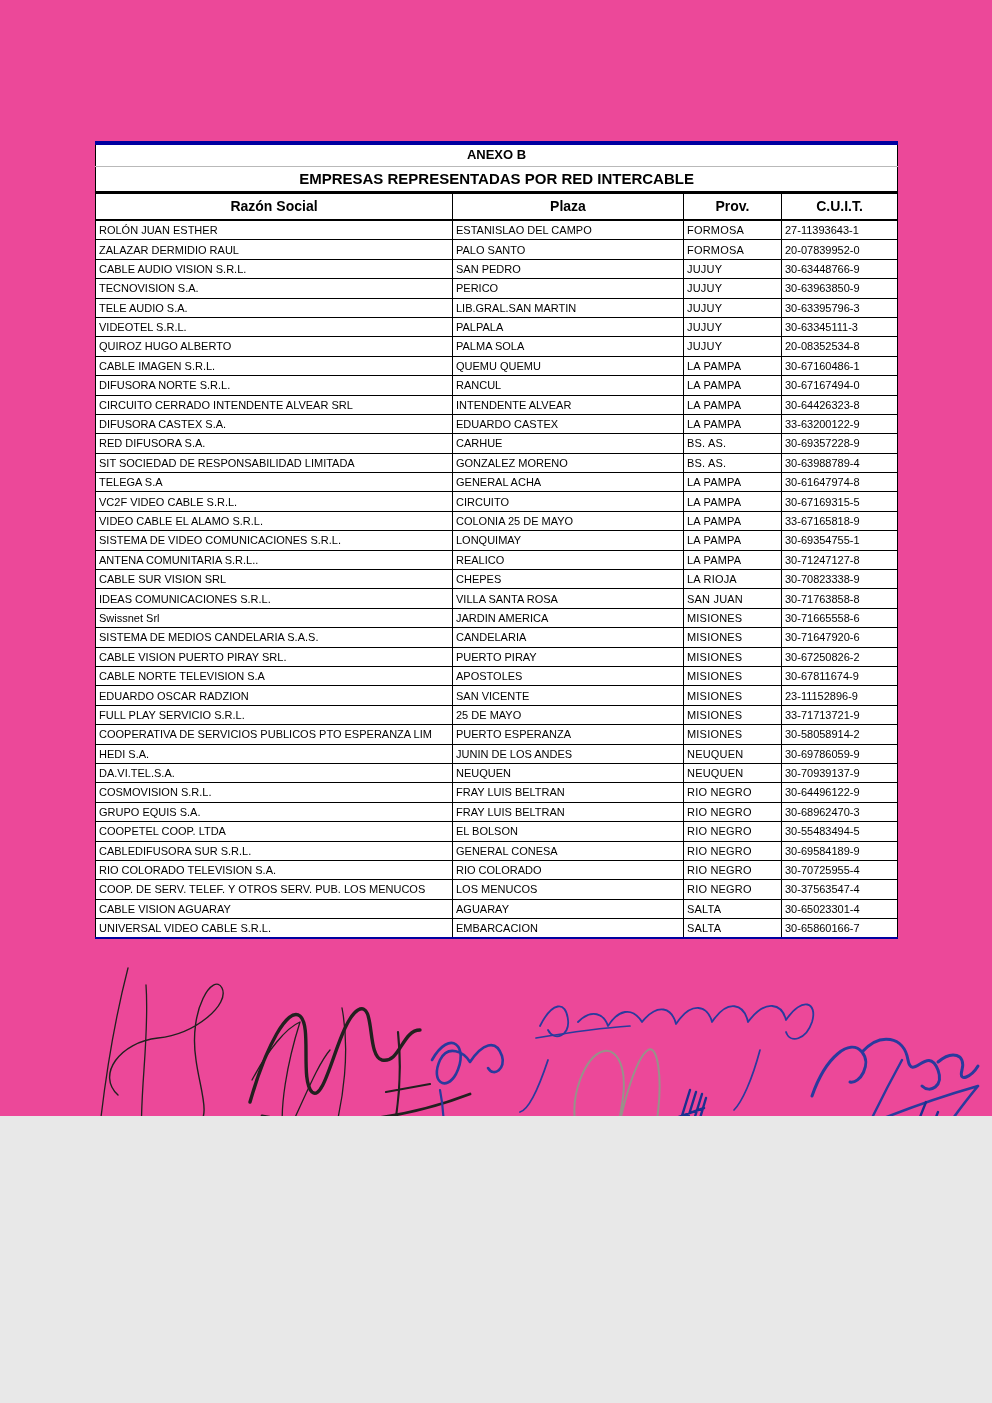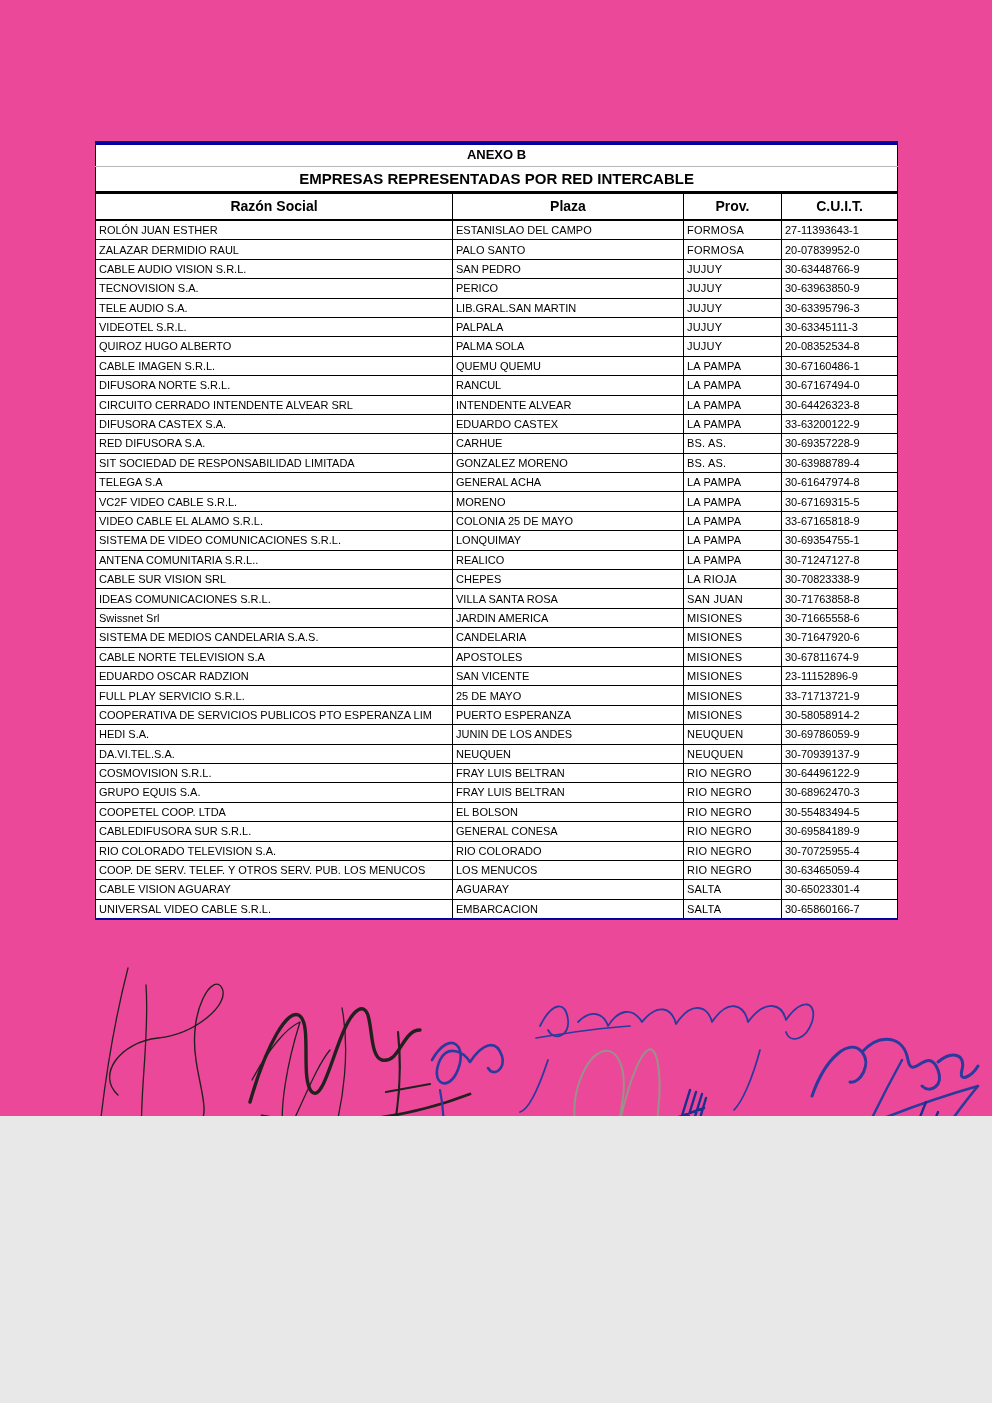--- a/index.html
+++ b/index.html
@@ -170,21 +170,21 @@
           <td class="c3">30-63988789-4</td>
         </tr>
         <tr>
           <td class="c0">TELEGA S.A</td>
           <td class="c1">GENERAL ACHA</td>
           <td class="c2">LA PAMPA</td>
           <td class="c3">30-61647974-8</td>
         </tr>
         <tr>
           <td class="c0">VC2F VIDEO CABLE S.R.L.</td>
-          <td class="c1">MORENO</td>
+          <td class="c1">CIRCUITO</td>
           <td class="c2">LA PAMPA</td>
           <td class="c3">30-67169315-5</td>
         </tr>
         <tr>
           <td class="c0">VIDEO CABLE EL ALAMO  S.R.L.</td>
           <td class="c1">COLONIA 25 DE MAYO</td>
           <td class="c2">LA PAMPA</td>
           <td class="c3">33-67165818-9</td>
         </tr>
         <tr>
@@ -217,20 +217,26 @@
           <td class="c2">MISIONES</td>
           <td class="c3">30-71665558-6</td>
         </tr>
         <tr>
           <td class="c0">SISTEMA DE MEDIOS CANDELARIA S.A.S.</td>
           <td class="c1">CANDELARIA</td>
           <td class="c2">MISIONES</td>
           <td class="c3">30-71647920-6</td>
         </tr>
         <tr>
+          <td class="c0">CABLE VISION PUERTO PIRAY SRL.</td>
+          <td class="c1">PUERTO PIRAY</td>
+          <td class="c2">MISIONES</td>
+          <td class="c3">30-67250826-2</td>
+        </tr>
+        <tr>
           <td class="c0">CABLE NORTE TELEVISION S.A</td>
           <td class="c1">APOSTOLES</td>
           <td class="c2">MISIONES</td>
           <td class="c3">30-67811674-9</td>
         </tr>
         <tr>
           <td class="c0">EDUARDO OSCAR RADZION</td>
           <td class="c1">SAN VICENTE</td>
           <td class="c2">MISIONES</td>
           <td class="c3">23-11152896-9</td>
@@ -286,21 +292,21 @@
         <tr>
           <td class="c0">RIO COLORADO TELEVISION S.A.</td>
           <td class="c1">RIO COLORADO</td>
           <td class="c2">RIO NEGRO</td>
           <td class="c3">30-70725955-4</td>
         </tr>
         <tr>
           <td class="c0">COOP. DE SERV. TELEF. Y OTROS SERV. PUB. LOS MENUCOS</td>
           <td class="c1">LOS MENUCOS</td>
           <td class="c2">RIO NEGRO</td>
-          <td class="c3">30-63465059-4</td>
+          <td class="c3">30-37563547-4</td>
         </tr>
         <tr>
           <td class="c0">CABLE VISION AGUARAY</td>
           <td class="c1">AGUARAY</td>
           <td class="c2">SALTA</td>
           <td class="c3">30-65023301-4</td>
         </tr>
         <tr>
           <td class="c0">UNIVERSAL VIDEO CABLE S.R.L.</td>
           <td class="c1">EMBARCACION</td>

